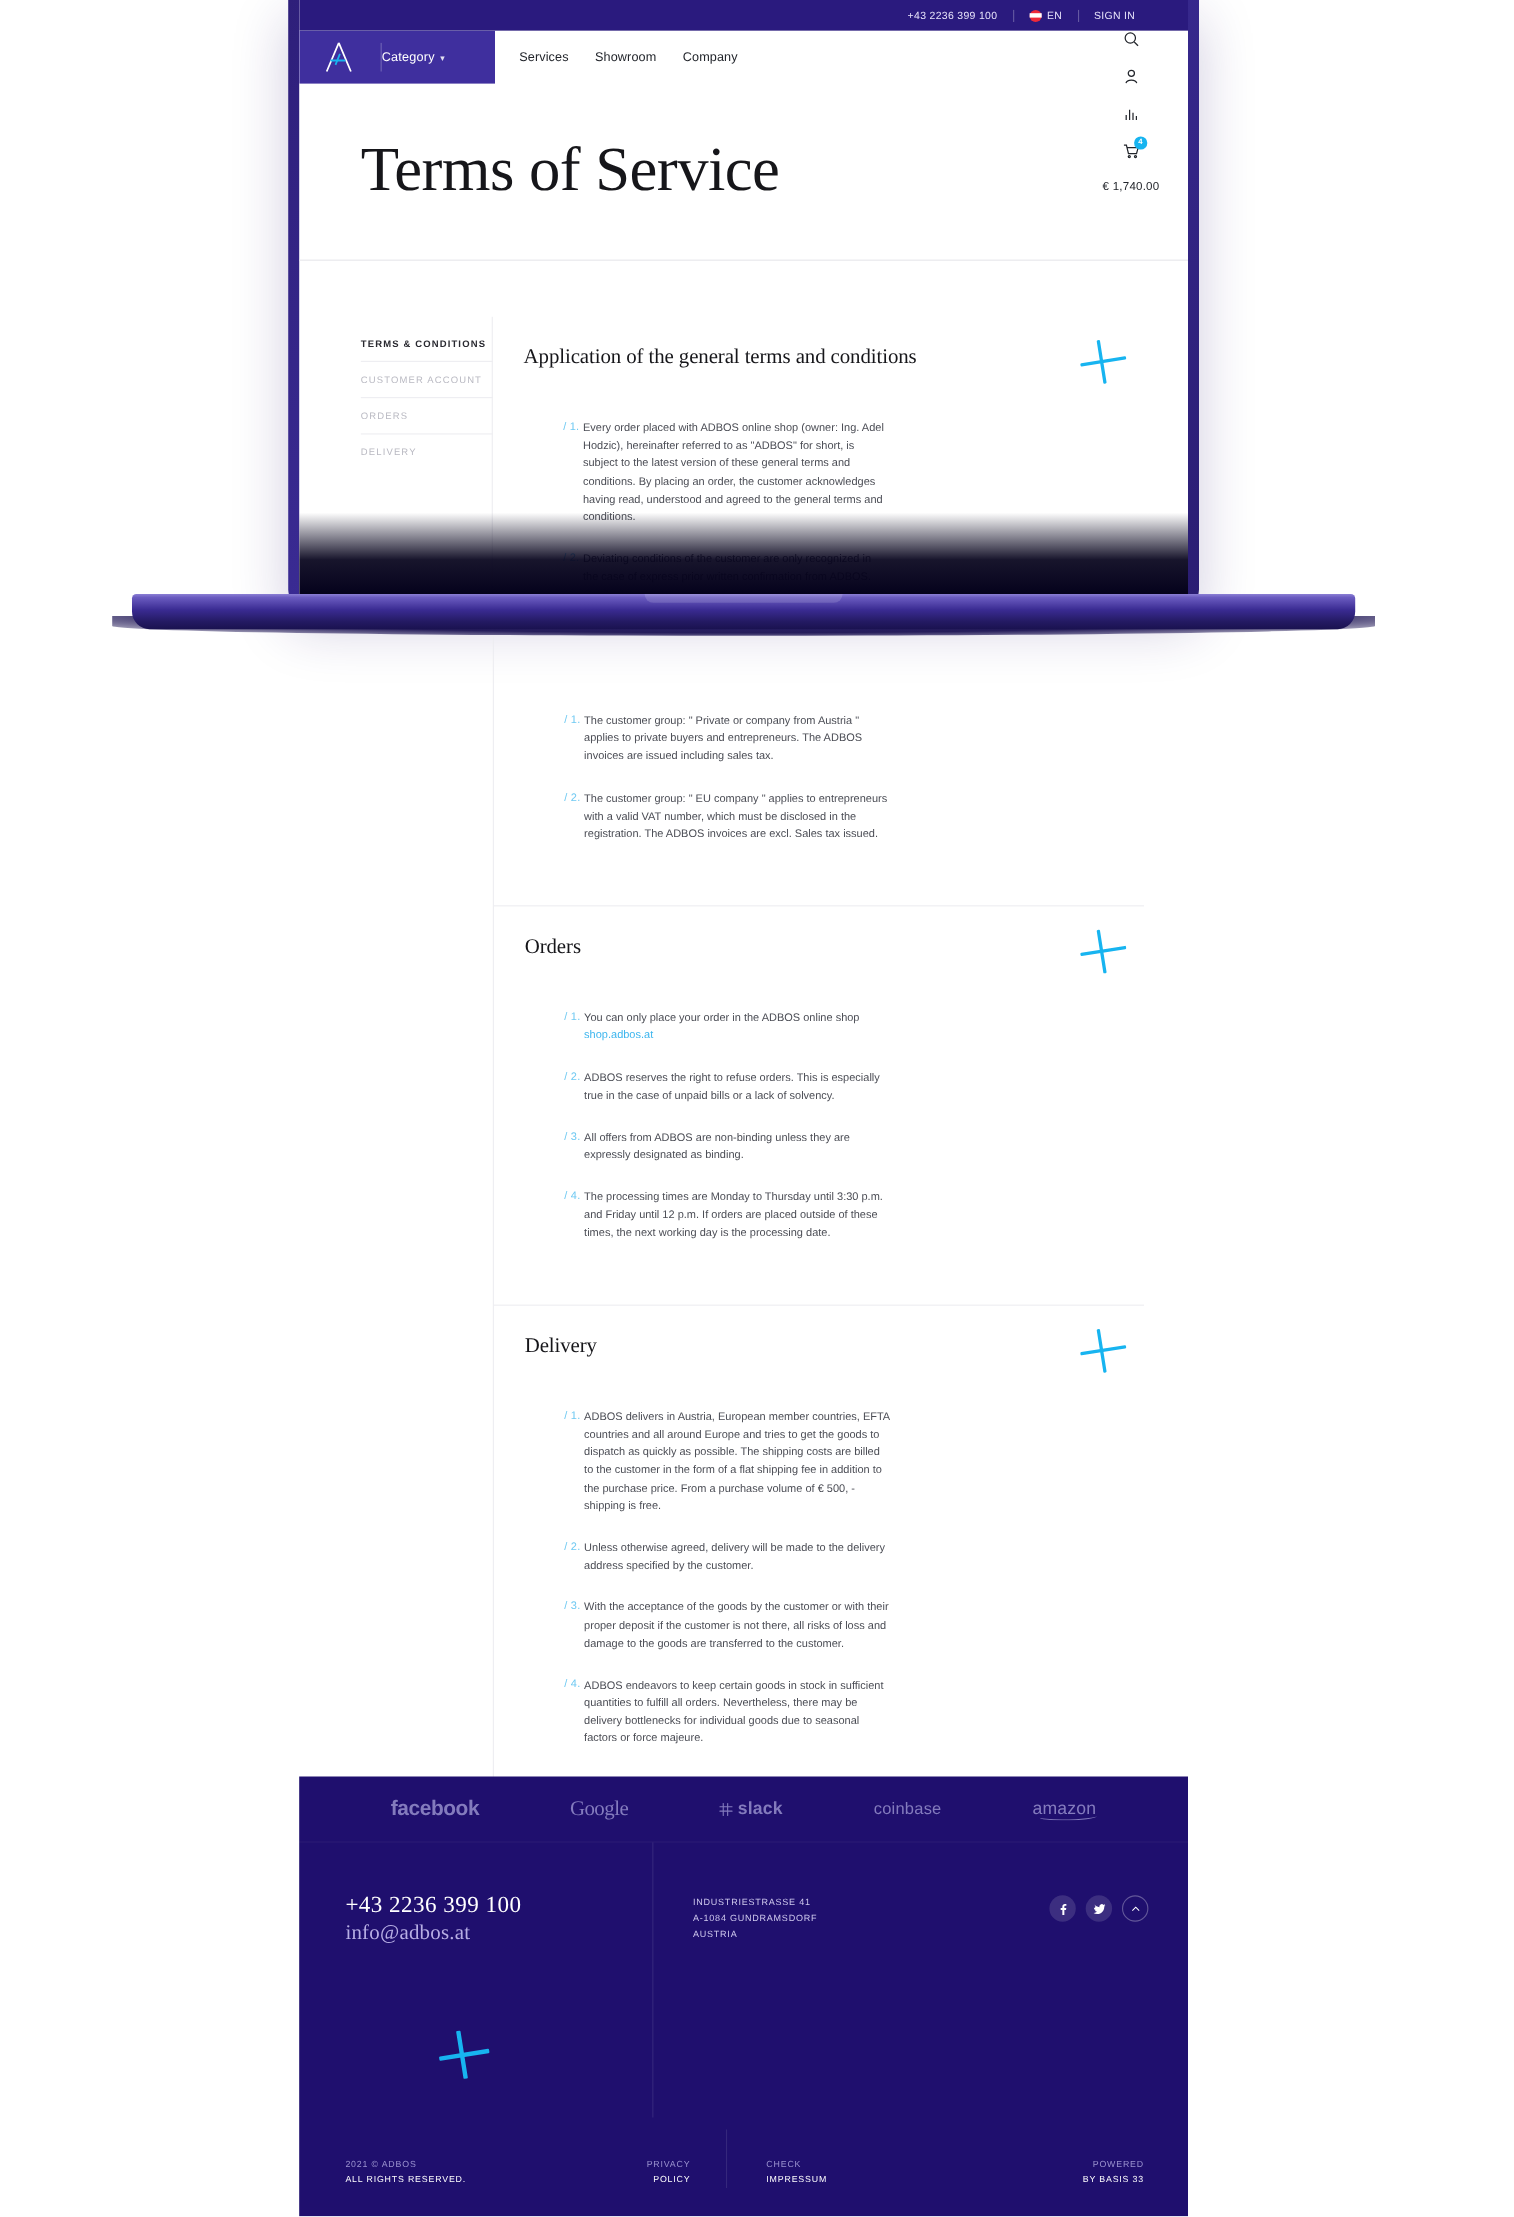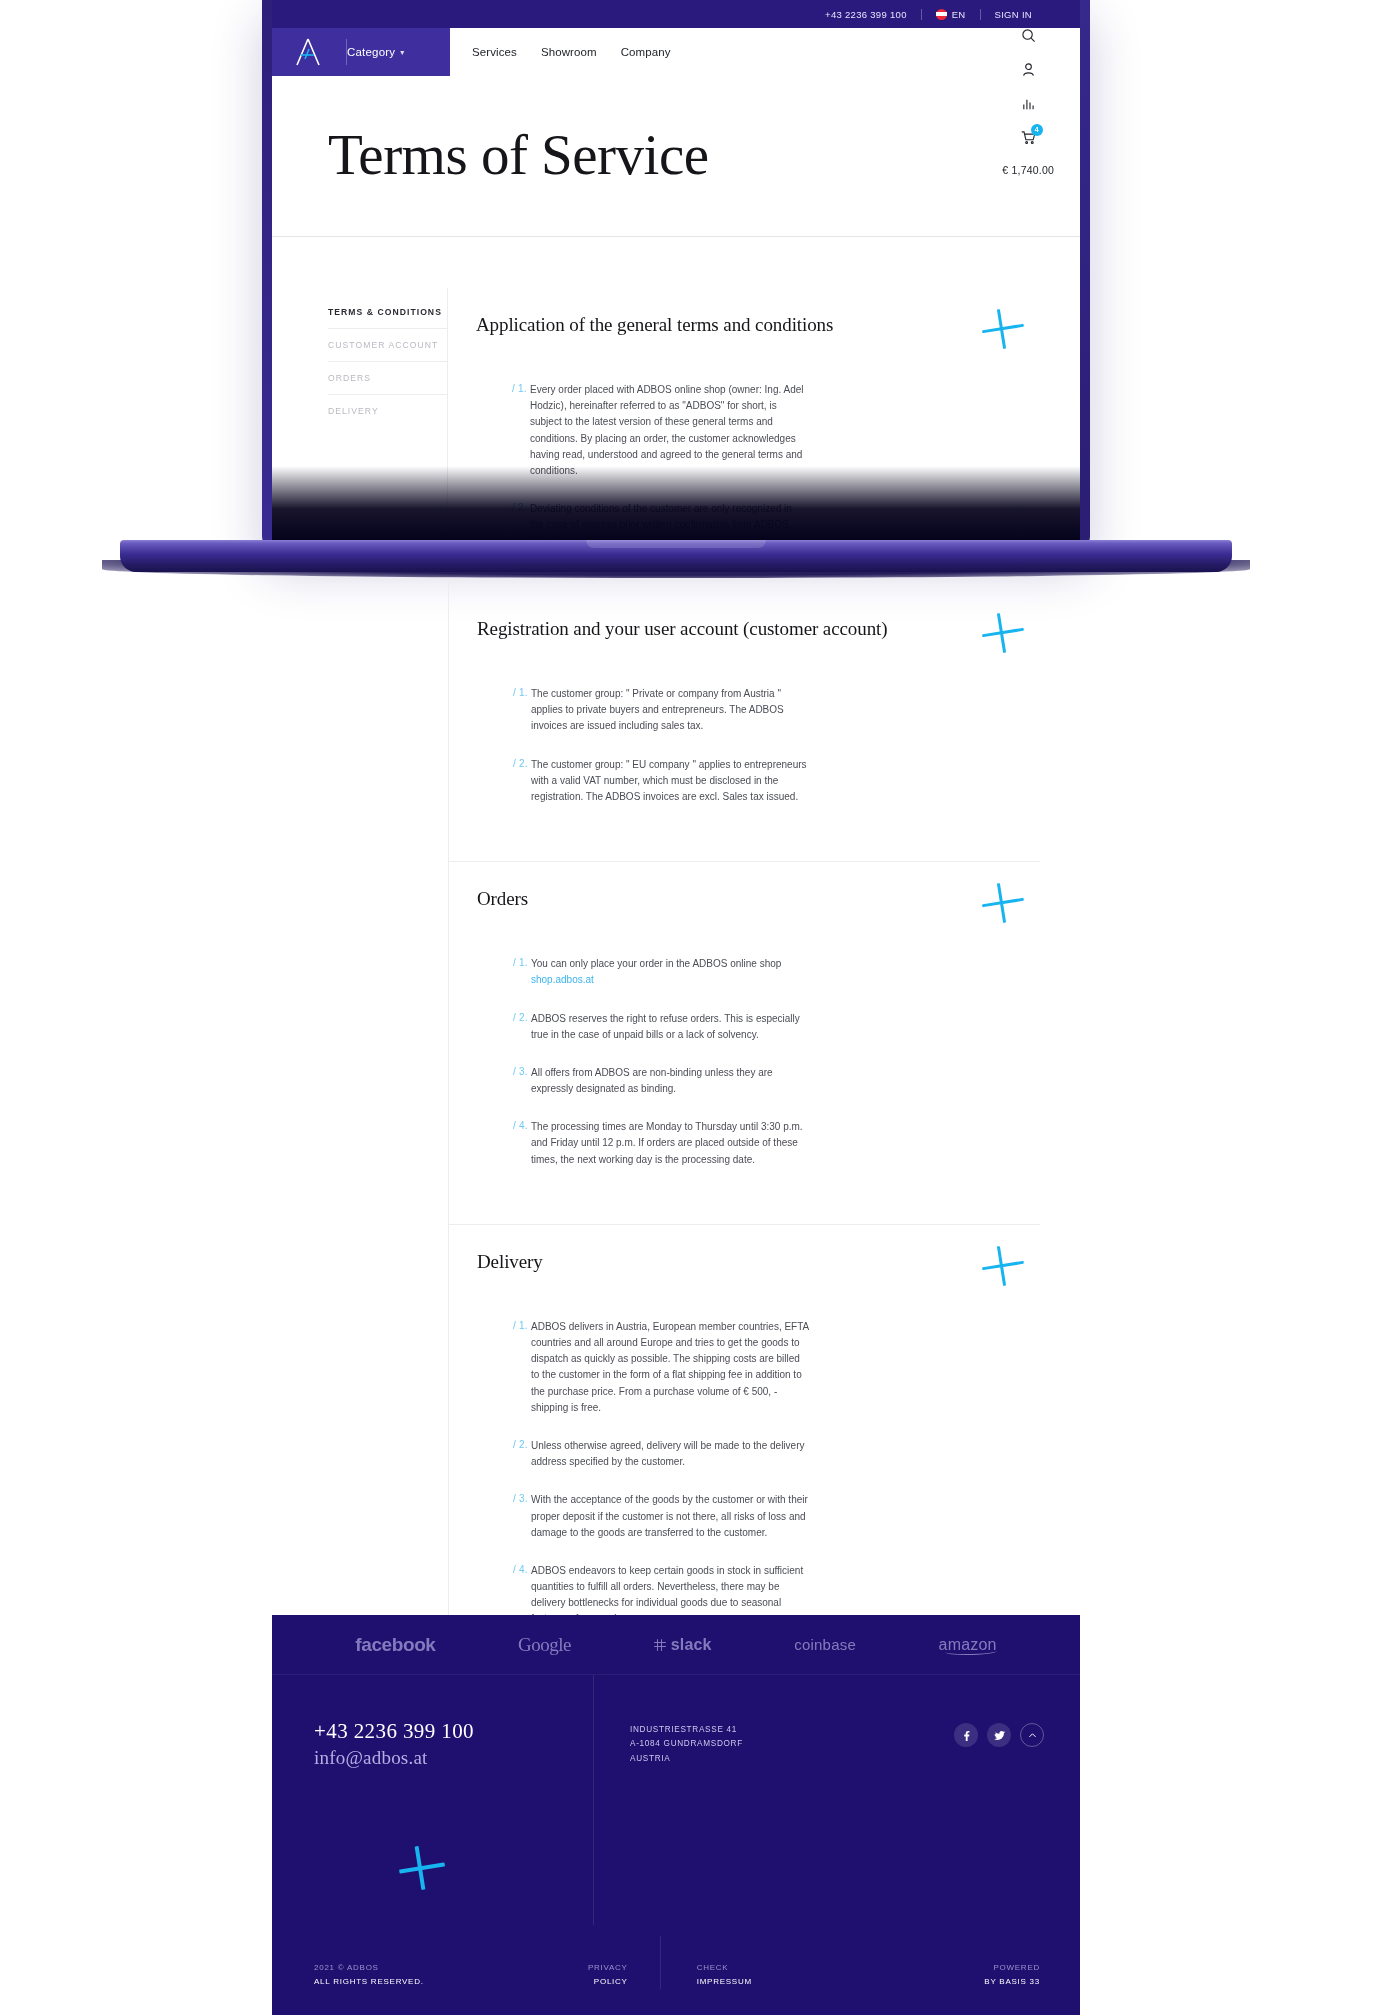--- a/index.html
+++ b/index.html
@@ -250,27 +250,20 @@
   </div>
   <div class="hero-rule"></div>
 
   <div class="flow">
     <div class="flow-inner">
       <div class="flow-side"></div>
       <div class="flow-main">
 
         <div class="blk" style="padding-top:14px">
           <div class="sec">
-            <div class="sec-head">
-              <div class="sec-title">Registration and your user account (customer account)</div>
-              <div class="plus">
-                  <i class="h"></i>
-                  <i class="v"></i>
-                </div>
-            </div>
             <div class="items">
               <div class="item">
                 <div class="item-num">/ 1.</div>
                 <div class="item-txt">The customer group: " Private or company from Austria " applies to private buyers and entrepreneurs. The ADBOS invoices are issued including sales tax.</div>
               </div>
               <div class="item">
                 <div class="item-num">/ 2.</div>
                 <div class="item-txt">The customer group: " EU company " applies to entrepreneurs with a valid VAT number, which must be disclosed in the registration. The ADBOS invoices are excl. Sales tax issued.</div>
               </div>
             </div>

